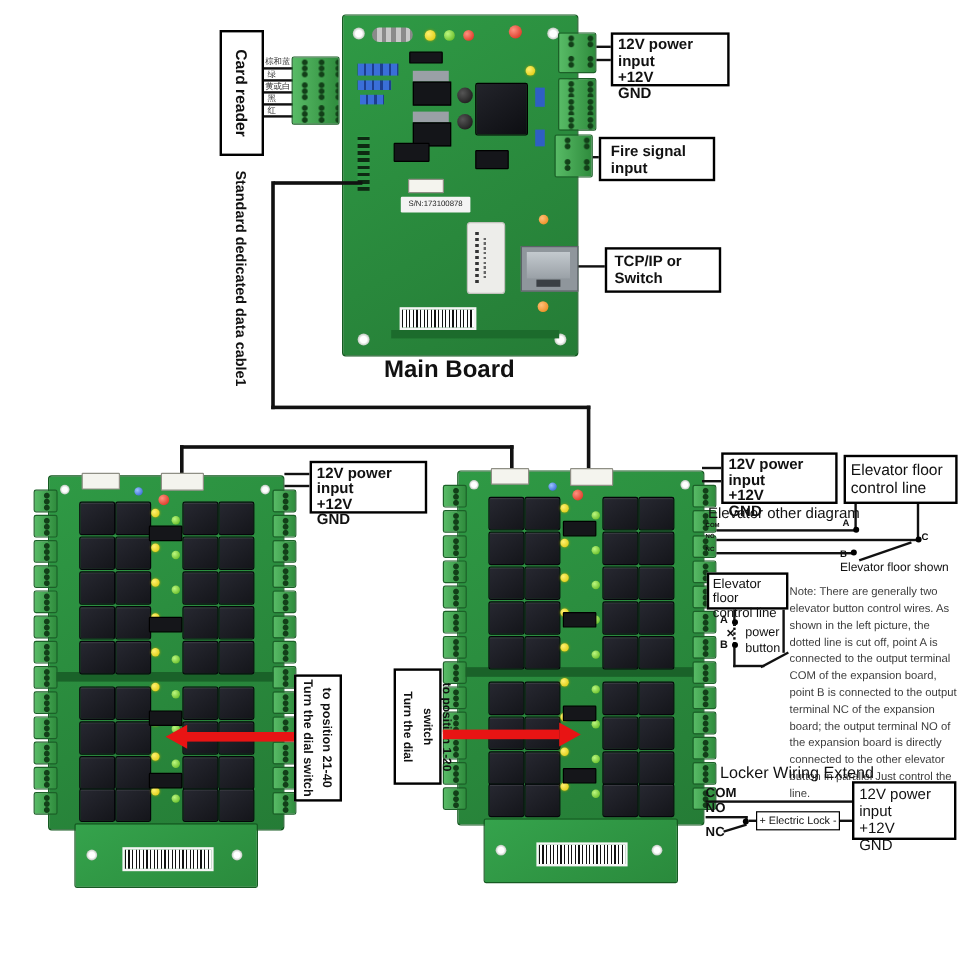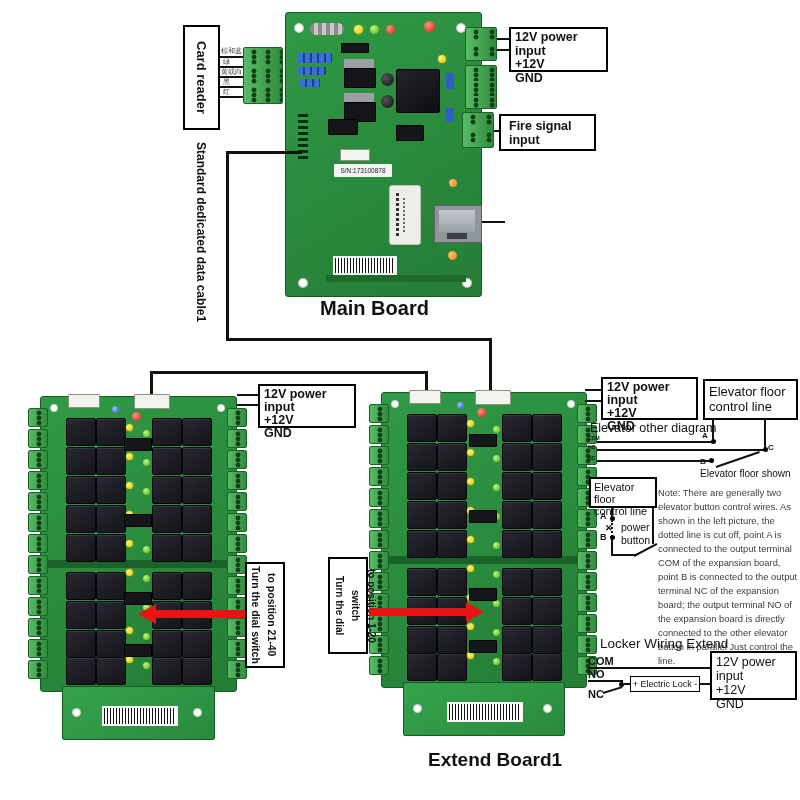--- a/index.html
+++ b/index.html
@@ -112,20 +112,23 @@
   <div class="wire" style="left:494px;top:130px;width:6px;height:2px;"></div>
   <div class="wire" style="left:482px;top:221px;width:23px;height:2px;"></div>
 
   <div class="box" style="left:509px;top:27px;width:99px;height:45px;font-size:12.5px;line-height:13.5px;padding:2px 4px;">
     <div>12V power input</div>
     <div>+12V</div>
     <div>GND</div>
   </div>
   <div class="box" style="left:499px;top:114px;width:97px;height:37px;font-size:12.5px;display:flex;align-items:center;padding-left:8px;">
     <span>Fire signal input</span>
+  </div>
+  <div class="box" style="left:504px;top:206px;width:97px;height:38px;font-size:12.5px;display:flex;align-items:center;padding-left:6px;">
+    <span>TCP/IP or Switch</span>
   </div>
 
   <div class="lbl" style="left:320px;top:297px;font-size:20px;font-weight:bold;">Main Board</div>
 
   <div class="wire" style="left:228px;top:151px;width:74px;height:3px;"></div>
   <div class="wire" style="left:226px;top:151px;width:3px;height:190px;"></div>
   <div class="wire" style="left:226px;top:338px;width:266px;height:3px;"></div>
   <div class="wire" style="left:489px;top:338px;width:3px;height:64px;"></div>
   <div class="lbl vtext" style="left:194px;top:142px;height:205px;font-size:12px;font-weight:bold;">Standard dedicated data cable1</div>
 
@@ -417,15 +420,14 @@
     <div>to position 21-40</div>
   </div>
 
   <div class="box vtext" style="left:328px;top:557px;width:40px;height:97px;border-width:2.5px;font-size:10px;line-height:16px;text-align:center;padding:2px 1px;">
     <div>Turn the dial switch</div>
     <div>to position 1-20</div>
   </div>
   <div class="shaft" style="left:369px;top:608px;width:97px;"></div>
   <div class="ah-right" style="left:466px;top:602px;"></div>
 
-  <div class="lbl" style="left:428px;top:749px;font-size:19px;font-weight:bold;">Extend Board1</div>
 
 </div>
 
 </body></html>

